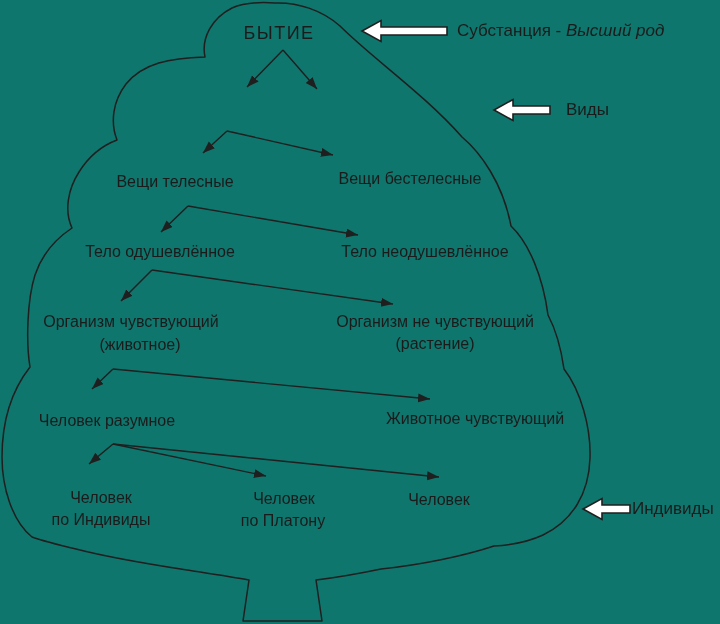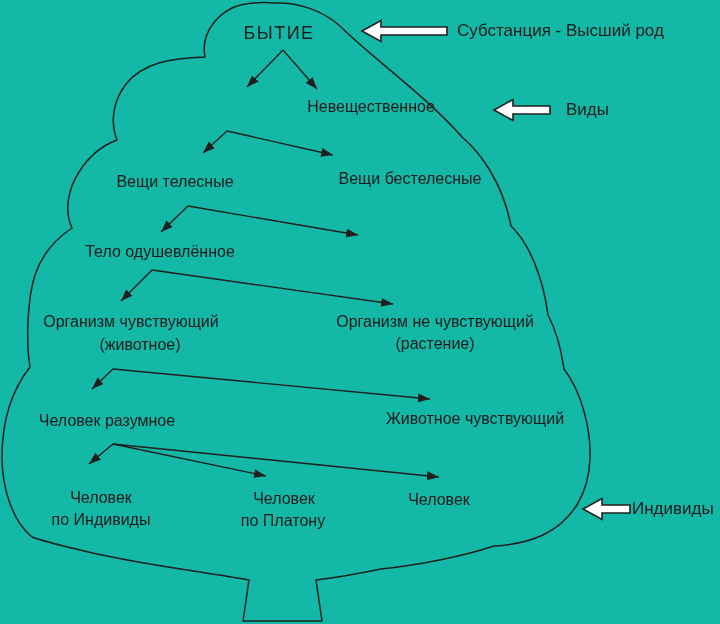--- a/index.html
+++ b/index.html
@@ -1,30 +1,30 @@
 <!DOCTYPE html>
 <html><head>
 <meta charset="utf-8">
 <style>
   html,body{margin:0;padding:0;background:#ffffff;}
   #stage{
-    position:relative;width:720px;height:624px;background:#14b8a6;
+    position:relative;width:720px;height:624px;background:#0f766e;
     font-family:"Liberation Sans",sans-serif;color:#1b1b1b;overflow:hidden;
   }
   #diagram-svg{position:absolute;left:0;top:0;}
   .node{
     position:absolute;transform:translate(-50%,-50%);
     white-space:nowrap;font-size:16px;line-height:1.15;color:#1b1b1b;
   }
   .node.root{font-size:18px;letter-spacing:1.5px;}
   .callout-label{
     position:absolute;transform:translateY(-50%);
     white-space:nowrap;font-size:17px;color:#1b1b1b;
   }
-  .callout-label .emph{}
+  .callout-label .emph{font-style:italic;}
 </style>
 </head>
 <body>
 
 <div id="stage">
 
   <svg id="diagram-svg" width="720" height="624" viewBox="0 0 720 624">
     <defs>
       <marker id="ah" markerUnits="userSpaceOnUse" markerWidth="13" markerHeight="10" refX="12" refY="4.5" orient="auto">
         <path d="M0,0 L12,4.5 L0,9 Z" fill="#1f1f1f"></path>
@@ -75,26 +75,26 @@
 
     <g fill="#ffffff" stroke="#1f1f1f" stroke-width="1.6" stroke-linejoin="miter">
       <polygon points="362,31 381,20.5 381,27 447,27 447,35 381,35 381,41.5"></polygon>
       <polygon points="494,110 513,99.5 513,106 550,106 550,114 513,114 513,120.5"></polygon>
       <polygon points="583,509 602,498.5 602,505 630,505 630,513 602,513 602,519.5"></polygon>
     </g>
   </svg>
 
   <div class="node root" style="left:279px;top:33px">БЫТИЕ</div>
 
-  <div class="node" style="left:371px;top:107px">Невещественное</div>
 
   <div class="node" style="left:175px;top:182px">Вещи телесные</div>
   <div class="node" style="left:410px;top:179px">Вещи бестелесные</div>
 
   <div class="node" style="left:160px;top:252px">Тело одушевлённое</div>
+  <div class="node" style="left:425px;top:252px">Тело неодушевлённое</div>
 
   <div class="node" style="left:131px;top:322px">Организм чувствующий</div>
   <div class="node" style="left:140px;top:345px">(животное)</div>
   <div class="node" style="left:435px;top:322px">Организм не чувствующий</div>
   <div class="node" style="left:435px;top:344px">(растение)</div>
 
   <div class="node" style="left:107px;top:421px">Человек разумное</div>
   <div class="node" style="left:475px;top:419px">Животное чувствующий</div>
 
   <div class="node" style="left:101px;top:498px">Человек</div>

